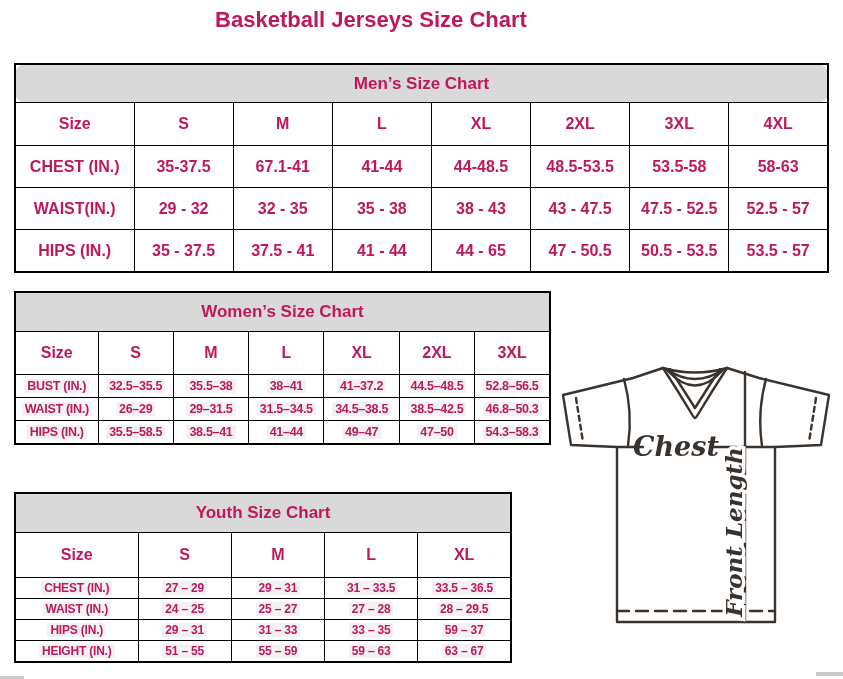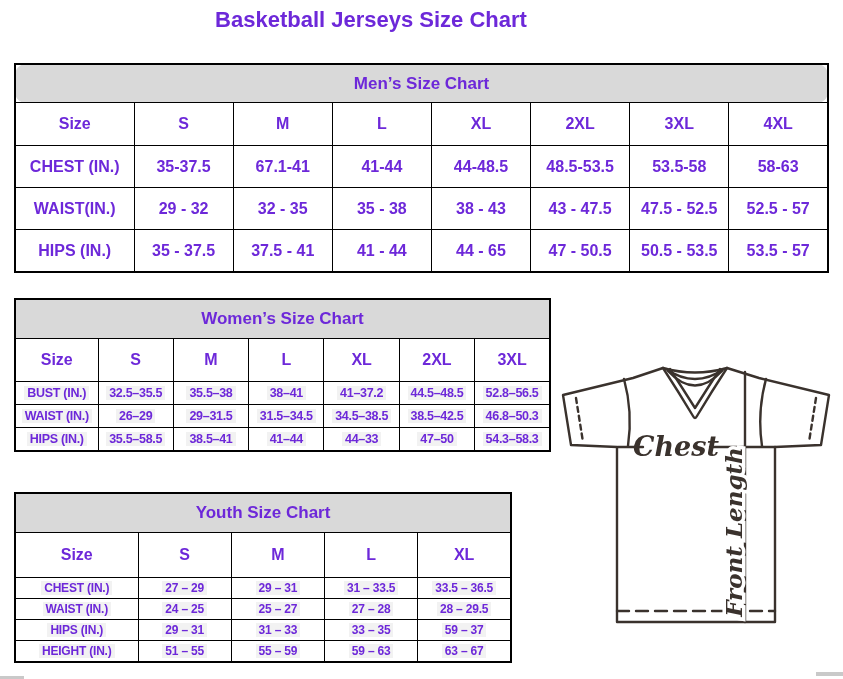--- a/index.html
+++ b/index.html
@@ -1,36 +1,36 @@
 <!DOCTYPE html>
 <html><head>
 <meta charset="utf-8">
 <style>
   html,body{margin:0;padding:0;background:#fff;}
   .page{position:relative;width:843px;height:679px;background:#ffffff;overflow:hidden;
-        font-family:"Liberation Sans",sans-serif;color:#6d28d9;}
+        font-family:"Liberation Sans",sans-serif;color:#be185d;}
   .page-title{position:absolute;top:7px;left:371px;transform:translateX(-50%);
         margin:0;font-size:22px;font-weight:bold;white-space:nowrap;
         font-family:"Liberation Sans",sans-serif;}
 
   table.tbl{position:absolute;border-collapse:collapse;table-layout:fixed;background:#fff;
         border:2px solid #000;}
   table.tbl th,table.tbl td{border:1px solid #000;text-align:center;vertical-align:middle;
         font-weight:bold;padding:0;overflow:hidden;white-space:nowrap;}
   td.band-cell{background:#d9d9d9;border-bottom:2px solid #000;font-size:17px;}
 
   
   .tbl-mens{left:14px;top:63px;width:815px;}
   .tbl-mens td.band-cell{height:37px;border-radius:11px;}
   .tbl-mens tr.head th{height:42px;font-size:16px;}
   .tbl-mens tr.data td{height:41px;font-size:16px;}
   .tbl-mens col.c0{width:119px;}
 
   
-  .tbl-womens{left:14px;top:298px;width:537px;}
+  .tbl-womens{left:14px;top:291px;width:537px;}
   .tbl-womens td.band-cell{height:38px;}
   .tbl-womens tr.head th{height:42px;font-size:16px;}
   .tbl-womens tr.data td{height:22px;font-size:12.5px;letter-spacing:-0.3px;}
   .tbl-womens col.c0{width:83px;}
 
   
   .tbl-youth{left:14px;top:492px;width:498px;padding-left:13px;}
   .tbl-youth td.band-cell{height:38px;}
   .tbl-youth tr.head th{height:44px;font-size:16px;}
   .tbl-youth tr.data td{height:20px;font-size:12px;letter-spacing:-0.2px;}
@@ -151,21 +151,21 @@
           <td><span class="cell-text">31.5–34.5</span></td>
           <td><span class="cell-text">34.5–38.5</span></td>
           <td><span class="cell-text">38.5–42.5</span></td>
           <td><span class="cell-text">46.8–50.3</span></td>
         </tr>
         <tr class="data">
           <td><span class="cell-text">HIPS (IN.)</span></td>
           <td><span class="cell-text">35.5–58.5</span></td>
           <td><span class="cell-text">38.5–41</span></td>
           <td><span class="cell-text">41–44</span></td>
-          <td><span class="cell-text">44–33</span></td>
+          <td><span class="cell-text">49–47</span></td>
           <td><span class="cell-text">47–50</span></td>
           <td><span class="cell-text">54.3–58.3</span></td>
         </tr>
       </tbody>
     </table>
 
   <table class="tbl tbl-youth cond">
       <colgroup>
         <col class="c0">
         <col class="c1">

